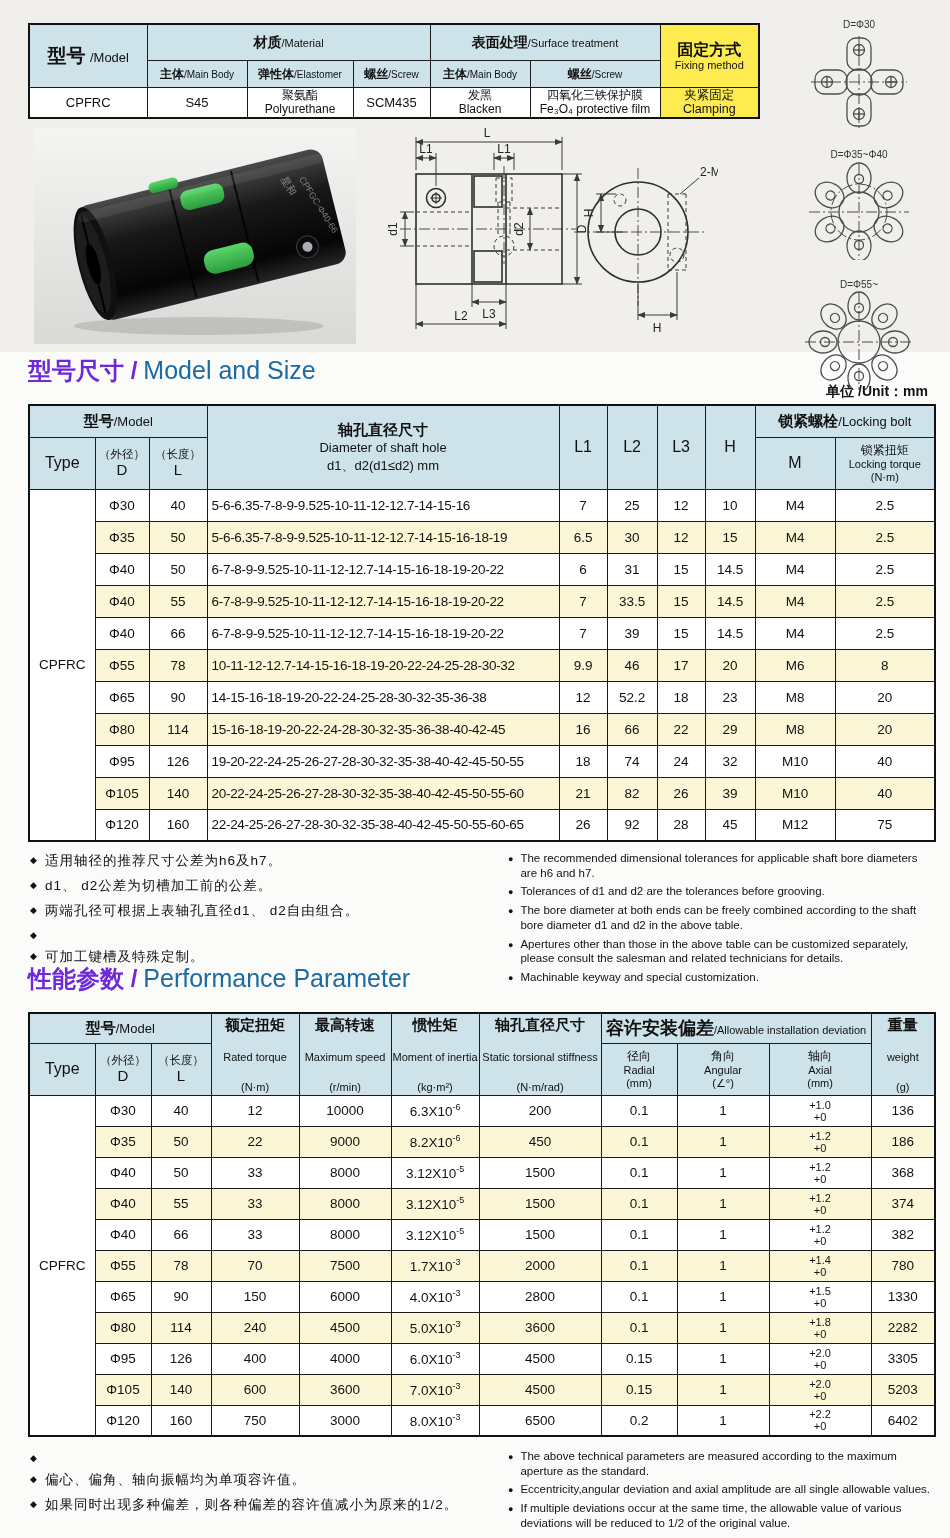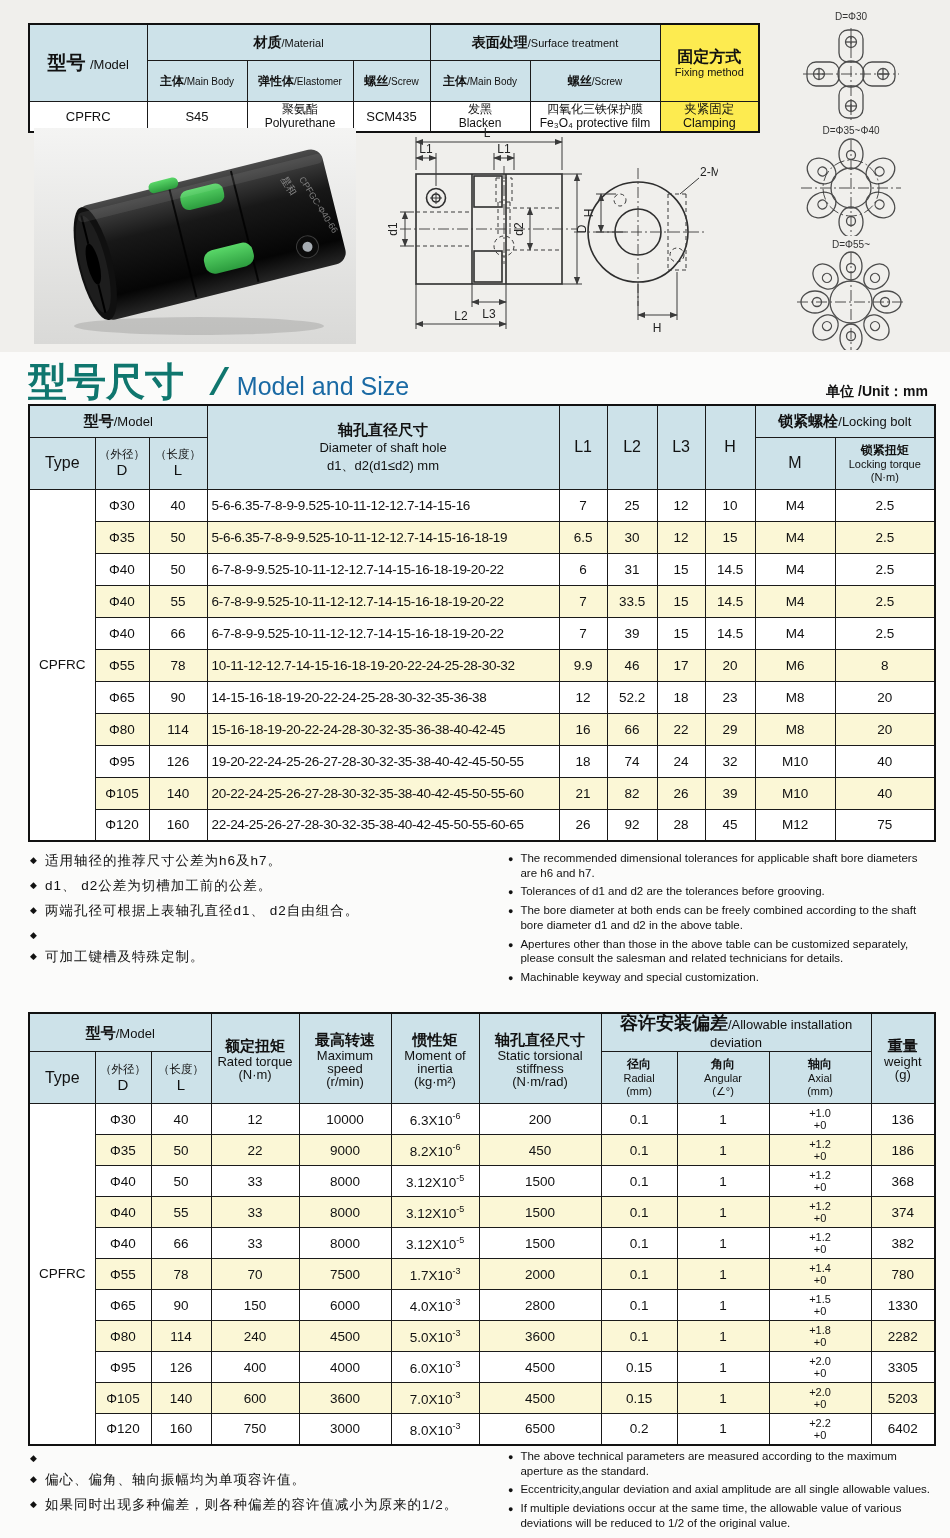--- a/index.html
+++ b/index.html
@@ -8,61 +8,61 @@
   .hero{position:absolute;left:0;top:0;width:950px;height:352px;background:#f0efec;}
 
   
   table{border-collapse:collapse;table-layout:fixed;}
   th,td{border:1.6px solid #1a1a1a;text-align:center;vertical-align:middle;padding:0;overflow:hidden;}
   table{border:2.5px solid #111;}
   thead th{background:#cde2e9;font-weight:normal;}
 
   
   .spec-table{position:absolute;left:28px;top:23px;width:730px;background:#fff;}
-  .spec-table tr.r1{height:36px;padding-left:33px;} .spec-table tr.r2{height:41px;} .spec-table tr.r3{height:31px;background:#fff;}
+  .spec-table tr.r1{height:36px;padding-left:33px;} .spec-table tr.r2{height:27px;} .spec-table tr.r3{height:31px;background:#fff;}
   .mz{font-size:19px;font-weight:bold;} .me{font-size:13px;}
   .hz2{font-size:14px;font-weight:bold;} .he2{font-size:11px;}
   .hz3{font-size:12px;font-weight:bold;} .he3{font-size:10px;}
   .spec-table td{font-size:13px;}
   .two-line div{line-height:14px;font-size:12px;}
   .fix-h,.fix-c{background:#fdeb50 !important;}
   .fz{font-size:16px;font-weight:bold;line-height:18px;} .fe{font-size:11px;line-height:12px;}
   .fix-c div{line-height:14px;font-size:12.5px;}
 
   
   .photo{position:absolute;left:34px;top:128px;width:322px;height:216px;}
   .side-view{position:absolute;left:384px;top:124px;width:208px;height:224px;}
   .end-view{position:absolute;left:568px;top:134px;width:150px;height:208px;}
   .spiders{position:absolute;left:760px;top:10px;width:182px;height:338px;display:flex;flex-direction:column;gap:2px;}
-  .spiders figure{margin:0;flex:1;}
+  .spiders figure{margin:8px;flex:1;}
   svg{display:block;}
   .dim{stroke:#3a3a3a;stroke-width:1;fill:none;}
   .dimtxt{font-size:12px;fill:#222;}
   .body-l{stroke:#2e2e2e;stroke-width:1.6;fill:none;}
   .hid{stroke:#3a3a3a;stroke-width:1;fill:none;stroke-dasharray:4 3;}
   .cl{stroke:#3a3a3a;stroke-width:0.9;fill:none;stroke-dasharray:11 3 2 3;}
   .sp{stroke:#4c4c4c;stroke-width:1.3;fill:none;}
   .sp-lbl{font-size:10px;fill:#333;}
 
   
   .section-head{position:absolute;left:28px;width:894px;height:46px;}
-  .t-zh{font-size:39px;font-weight:bold;color:#0f766e;font-family:Liberation Mono, monospace;}
+  .t-zh{font-size:24px;font-weight:bold;color:#6d28d9;}
   .t-en{font-size:25px;color:#1a6aa4;margin-left:6px;}
   .unit{position:absolute;right:-6px;bottom:0;font-size:14px;font-weight:bold;}
   .size-head{top:355px;} .perf-head{top:963px;}
 
   
   .size-table{position:absolute;left:28px;top:404px;width:906px;background:#fff;}
   .size-table thead tr.h1{height:32px;} .size-table thead tr.h2{height:52px;}
   .size-table tbody tr{height:32px;}
   .size-table tbody td{font-size:13.5px;}
   .hz{font-size:15px;font-weight:bold;line-height:19px;} .he{font-size:13px;line-height:18px;}
   .small{font-size:11.5px;line-height:14px;} .big{font-size:15px;line-height:18px;}
   .ax-h{font-size:16px;}
-  .tq1{font-size:12px;font-weight:bold;line-height:15px;} .tq2{font-size:11px;line-height:13px;}
+  .tq1{font-size:12px;font-weight:normal;line-height:15px;} .tq2{font-size:11px;line-height:13px;}
   td.holes{text-align:left;padding-left:4px;font-size:12px;letter-spacing:-0.3px;}
   tr.alt td{background:#fbf7d6;}
   td.type-cell{font-size:14px;background:#fff !important;}
 
   
   .notes{position:absolute;left:30px;width:905px;display:flex;}
   .size-notes{top:851px;} .perf-notes{top:1449px;}
   .notes ul{list-style:none;margin:0;padding:0;}
   .zh-col{width:478px;font-size:13.5px;}
   .zh-col li{margin-bottom:4px;line-height:1.55;letter-spacing:1px;}
@@ -70,21 +70,21 @@
   .en-col li{margin-bottom:4px;line-height:1.28;}
   .notes li{display:flex;}
   .blt{font-size:9px;padding-top:3px;margin-right:7px;}
 
   
   .perf-table{position:absolute;left:28px;top:1012px;width:906px;background:#fff;}
   .perf-table thead tr.h1{height:30px;} .perf-table thead tr.h2{height:52px;}
   .perf-table tbody tr{height:31px;}
   .perf-table tbody td{font-size:13.5px;}
   .perf-table sup{font-size:9px;}
-  .u{font-size:13px;line-height:13px;}
+  .u{font-size:11px;line-height:13px;margin-top:17px;}
   td.axial div{font-size:11px;line-height:12px;}
 </style>
 </head>
 <body>
 
 <div class="page">
 
   <div class="hero">
 
     <table class="spec-table">
@@ -601,20 +601,23 @@
           <span class="blt">●</span>
           <span>Apertures other than those in the above table can be customized separately, please consult the salesman and related technicians for details.</span>
         </li>
         <li>
           <span class="blt">●</span>
           <span>Machinable keyway and special customization.</span>
         </li>
       </ul>
   </div>
 
+  <div class="section-head perf-head">
+    <span class="t-zh">性能参数 /</span><span class="t-en">Performance Parameter</span>
+  </div>
 
   <table class="perf-table">
     <colgroup>
         <col style="width:66px">
         <col style="width:56px">
         <col style="width:60px">
         <col style="width:88px">
         <col style="width:92px">
         <col style="width:88px">
         <col style="width:122px">

